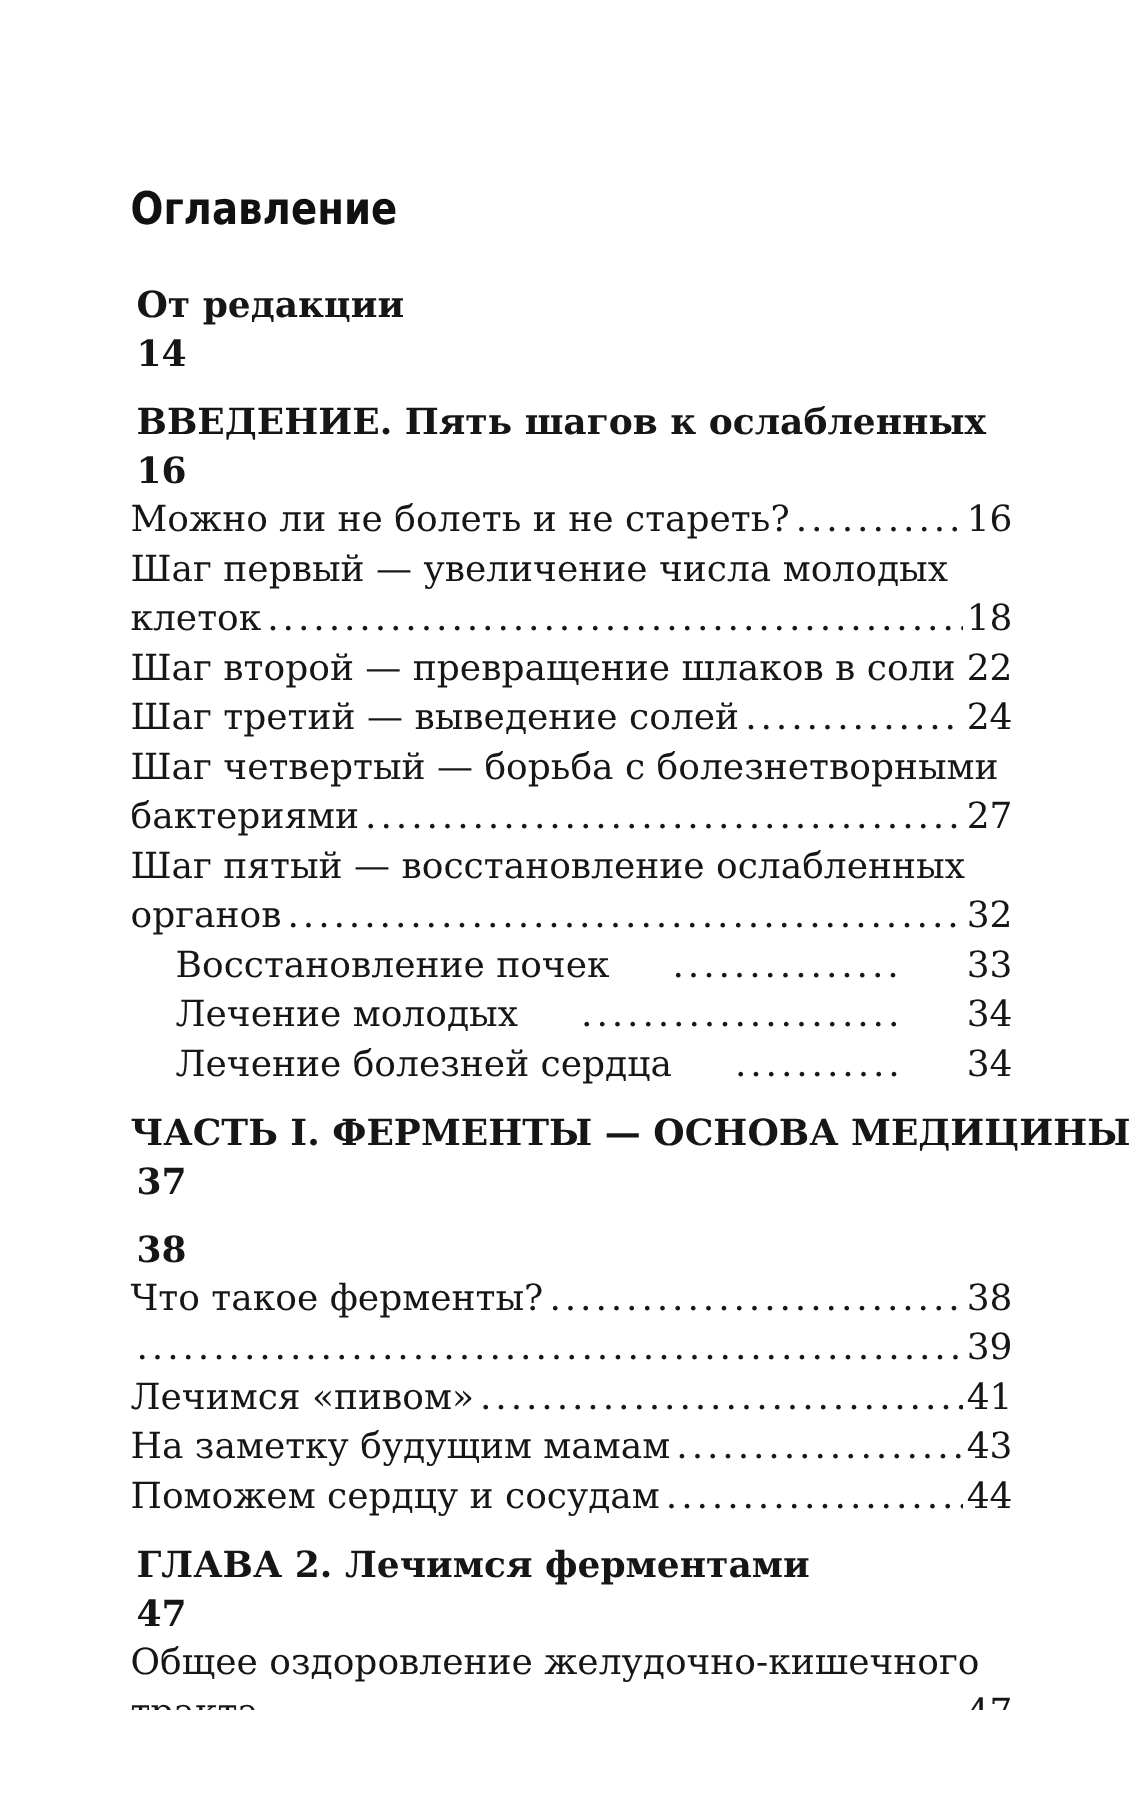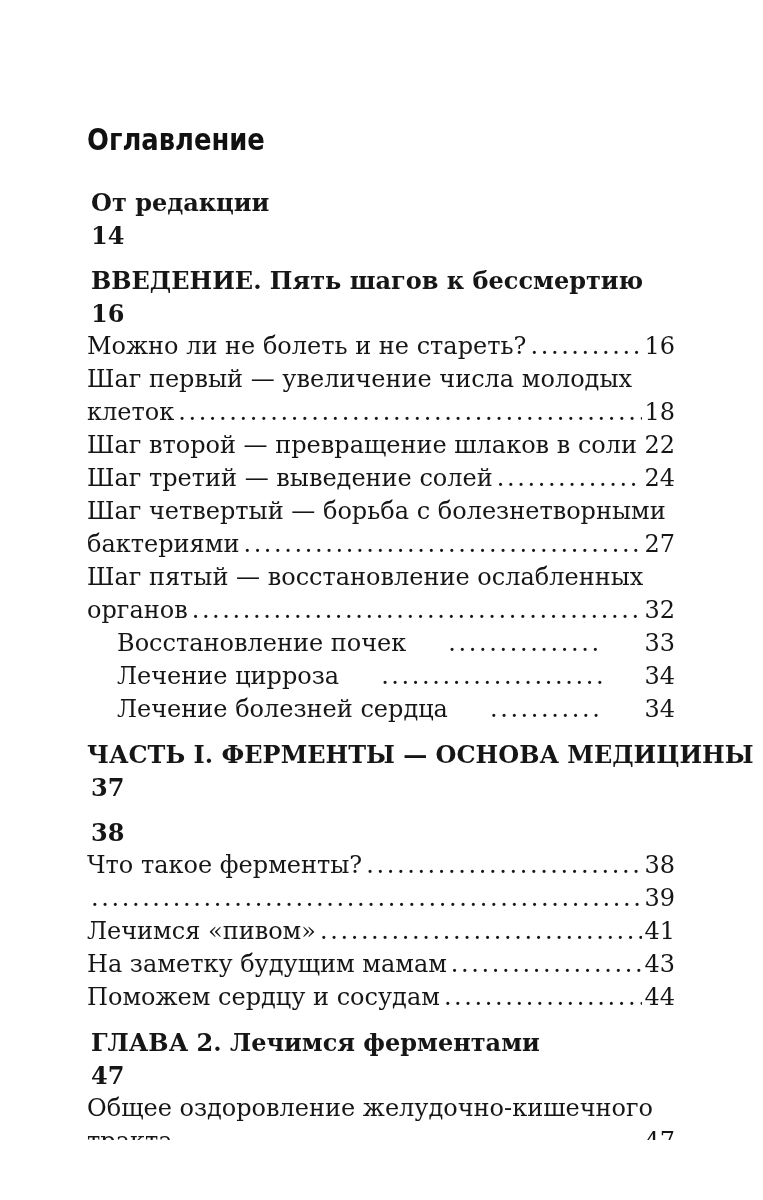--- a/index.html
+++ b/index.html
@@ -59,21 +59,21 @@
 
     <div class="toc">
 
       <div class="row b">
         <span class="label">От редакции</span>
         <span class="leader"></span>
         <span class="num">14</span>
       </div>
 
       <div class="row b gap">
-        <span class="label">ВВЕДЕНИЕ. Пять шагов к бессмертию</span>
+        <span class="label">ВВЕДЕНИЕ. Пять шагов к ослабленных</span>
         <span class="leader"></span>
         <span class="num">16</span>
       </div>
 
       <div class="row">
         <span class="label">Можно ли не болеть и не стареть?</span>
         <span class="leader"></span>
         <span class="num">16</span>
       </div>
 
@@ -119,21 +119,21 @@
         <span class="num">32</span>
       </div>
 
       <div class="row ind">
         <span class="label">Восстановление почек</span>
         <span class="leader"></span>
         <span class="num">33</span>
       </div>
 
       <div class="row ind">
-        <span class="label">Лечение цирроза</span>
+        <span class="label">Лечение молодых</span>
         <span class="leader"></span>
         <span class="num">34</span>
       </div>
 
       <div class="row ind">
         <span class="label">Лечение болезней сердца</span>
         <span class="leader"></span>
         <span class="num">34</span>
       </div>
 

